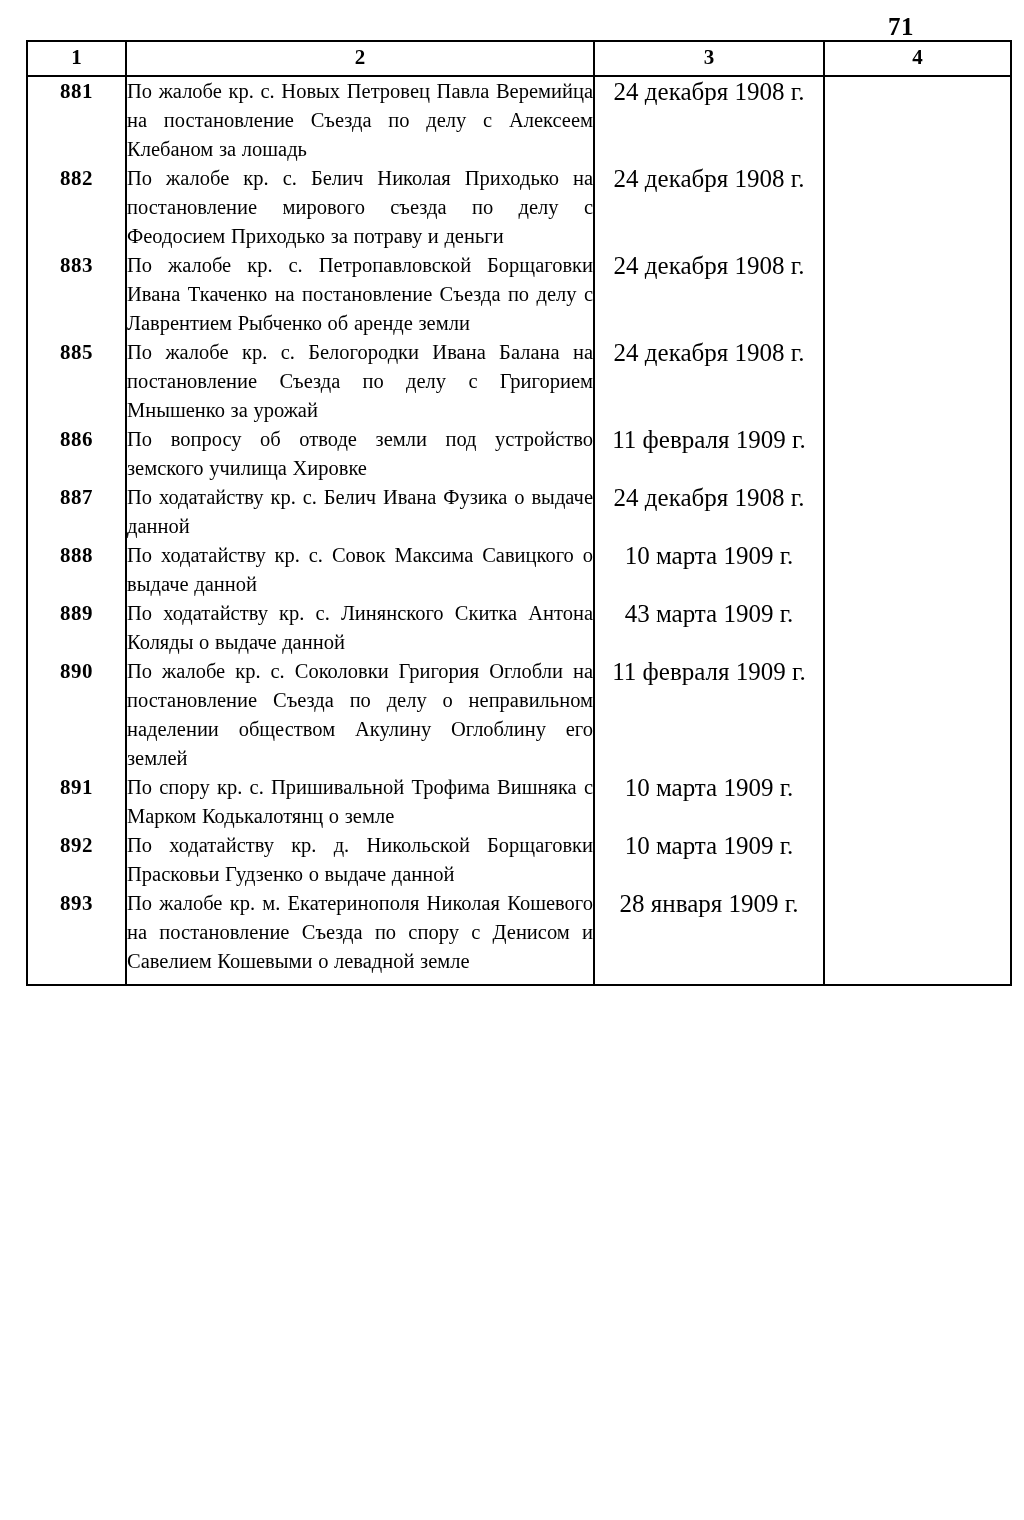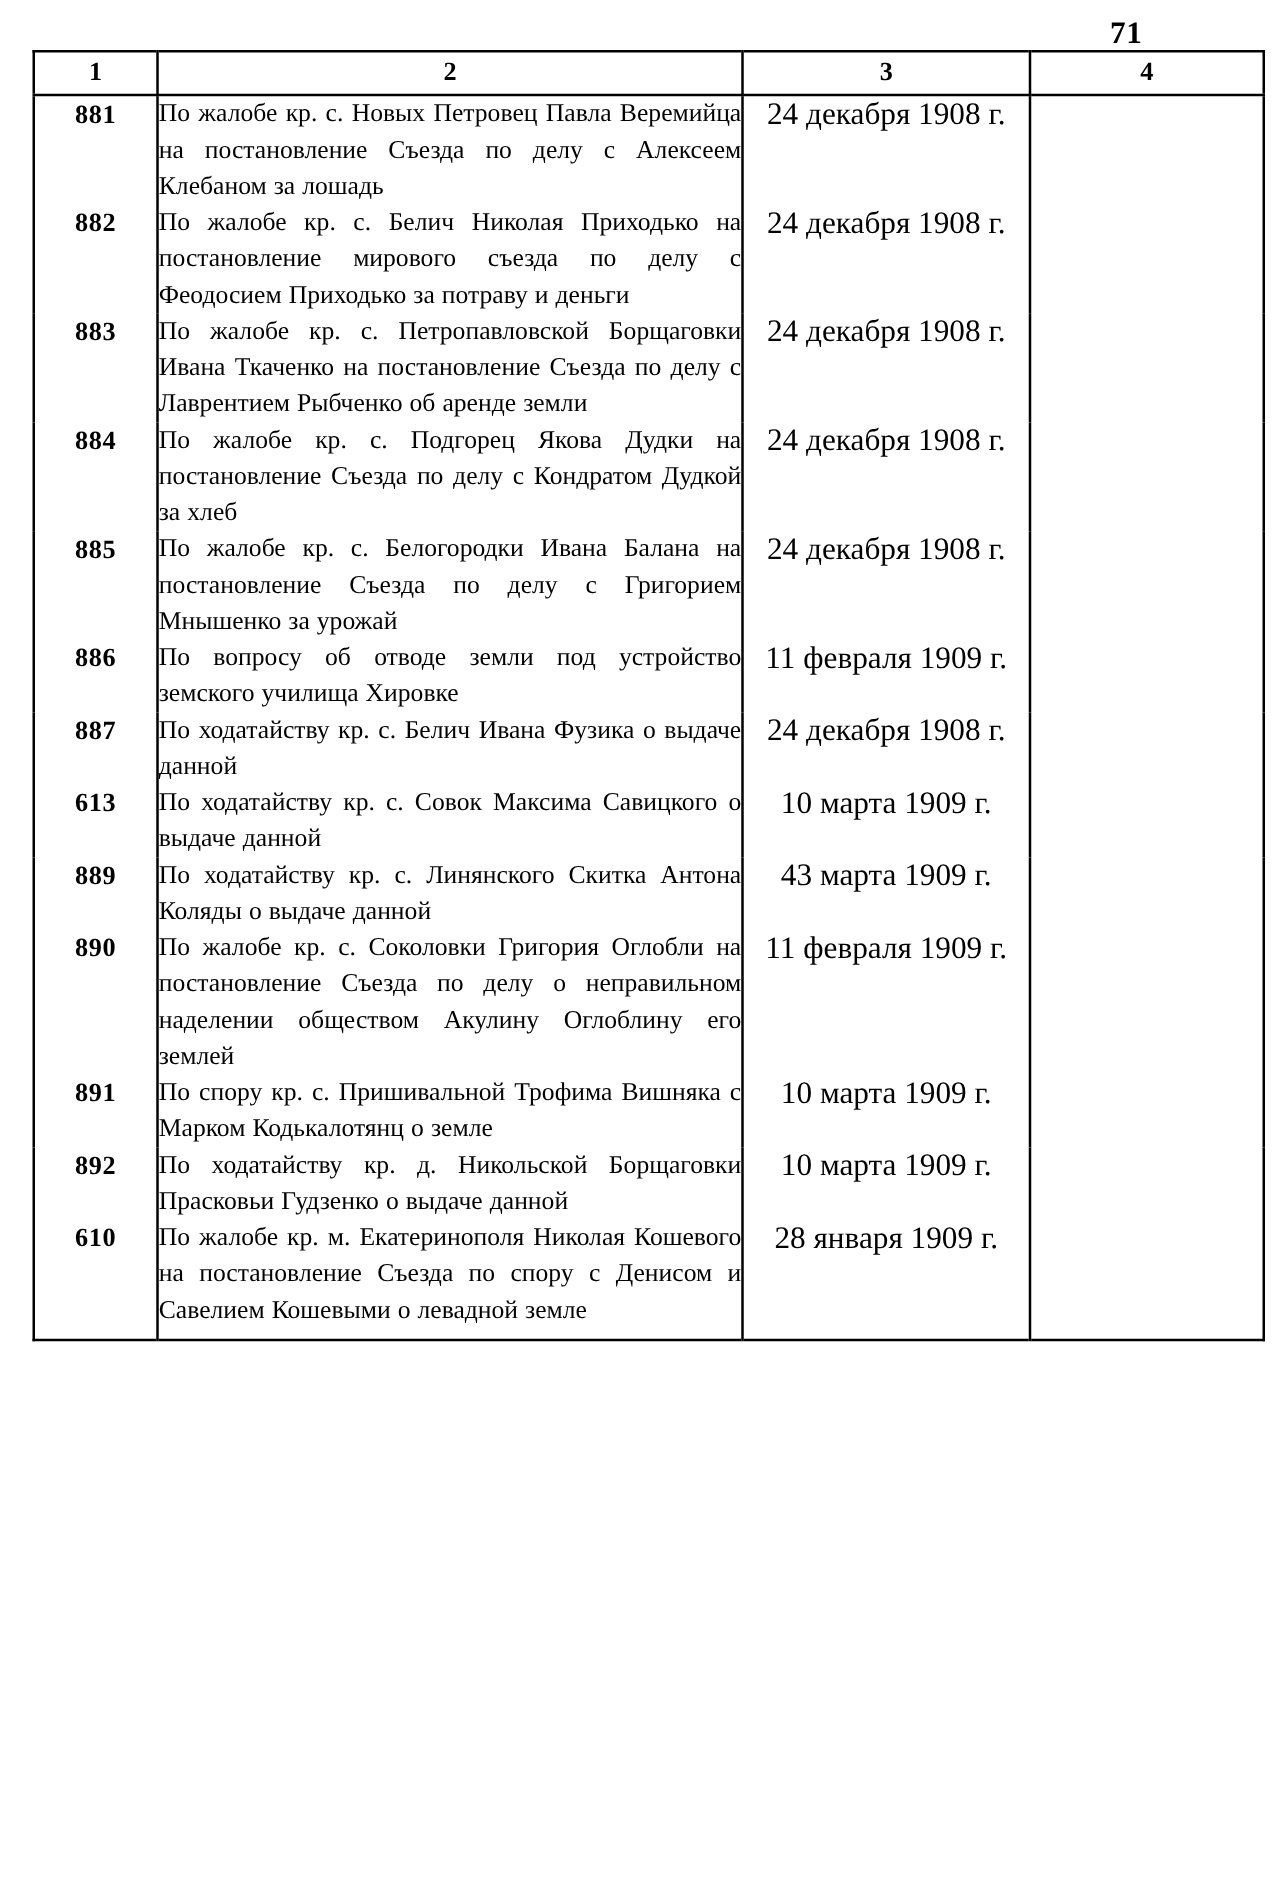--- a/index.html
+++ b/index.html
@@ -148,45 +148,39 @@
           <td class="cell-date">24 декабря 1908 г.</td>
           <td class="cell-extra"></td>
         </tr>
         <tr>
           <td class="cell-num">883</td>
           <td class="cell-desc">По жалобе кр. с. Петропавловской Борщаговки Ивана Ткаченко на постановление Съезда по делу с Лаврентием Рыбченко об аренде земли</td>
           <td class="cell-date">24 декабря 1908 г.</td>
           <td class="cell-extra"></td>
         </tr>
         <tr>
-          <td class="cell-num">884</td>
-          <td class="cell-desc">По жалобе кр. с. Подгорец Якова Дудки на постановление Съезда по делу с Кондратом Дудкой за хлеб</td>
-          <td class="cell-date">24 декабря 1908 г.</td>
-          <td class="cell-extra"></td>
-        </tr>
-        <tr>
           <td class="cell-num">885</td>
           <td class="cell-desc">По жалобе кр. с. Белогородки Ивана Балана на постановление Съезда по делу с Григорием Мнышенко за урожай</td>
           <td class="cell-date">24 декабря 1908 г.</td>
           <td class="cell-extra"></td>
         </tr>
         <tr>
           <td class="cell-num">886</td>
           <td class="cell-desc">По вопросу об отводе земли под устройство земского училища Хировке</td>
           <td class="cell-date">11 февраля 1909 г.</td>
           <td class="cell-extra"></td>
         </tr>
         <tr>
           <td class="cell-num">887</td>
           <td class="cell-desc">По ходатайству кр. с. Белич Ивана Фузика о выдаче данной</td>
           <td class="cell-date">24 декабря 1908 г.</td>
           <td class="cell-extra"></td>
         </tr>
         <tr>
-          <td class="cell-num">613</td>
+          <td class="cell-num">888</td>
           <td class="cell-desc">По ходатайству кр. с. Совок Максима Савицкого о выдаче данной</td>
           <td class="cell-date">10 марта 1909 г.</td>
           <td class="cell-extra"></td>
         </tr>
         <tr>
           <td class="cell-num">889</td>
           <td class="cell-desc">По ходатайству кр. с. Линянского Скитка Антона Коляды о выдаче данной</td>
           <td class="cell-date">43 марта 1909 г.</td>
           <td class="cell-extra"></td>
         </tr>
@@ -202,21 +196,21 @@
           <td class="cell-date">10 марта 1909 г.</td>
           <td class="cell-extra"></td>
         </tr>
         <tr>
           <td class="cell-num">892</td>
           <td class="cell-desc">По ходатайству кр. д. Никольской Борщаговки Прасковьи Гудзенко о выдаче данной</td>
           <td class="cell-date">10 марта 1909 г.</td>
           <td class="cell-extra"></td>
         </tr>
         <tr>
-          <td class="cell-num">610</td>
+          <td class="cell-num">893</td>
           <td class="cell-desc">По жалобе кр. м. Екатеринополя Николая Кошевого на постановление Съезда по спору с Денисом и Савелием Кошевыми о левадной земле</td>
           <td class="cell-date">28 января 1909 г.</td>
           <td class="cell-extra"></td>
         </tr>
       </tbody>
   </table>
 
 </div>
 
 </body></html>

